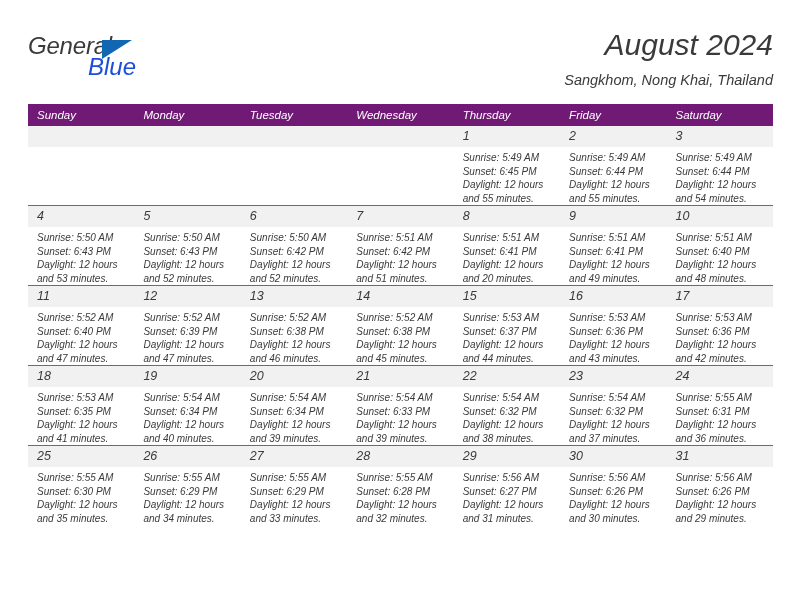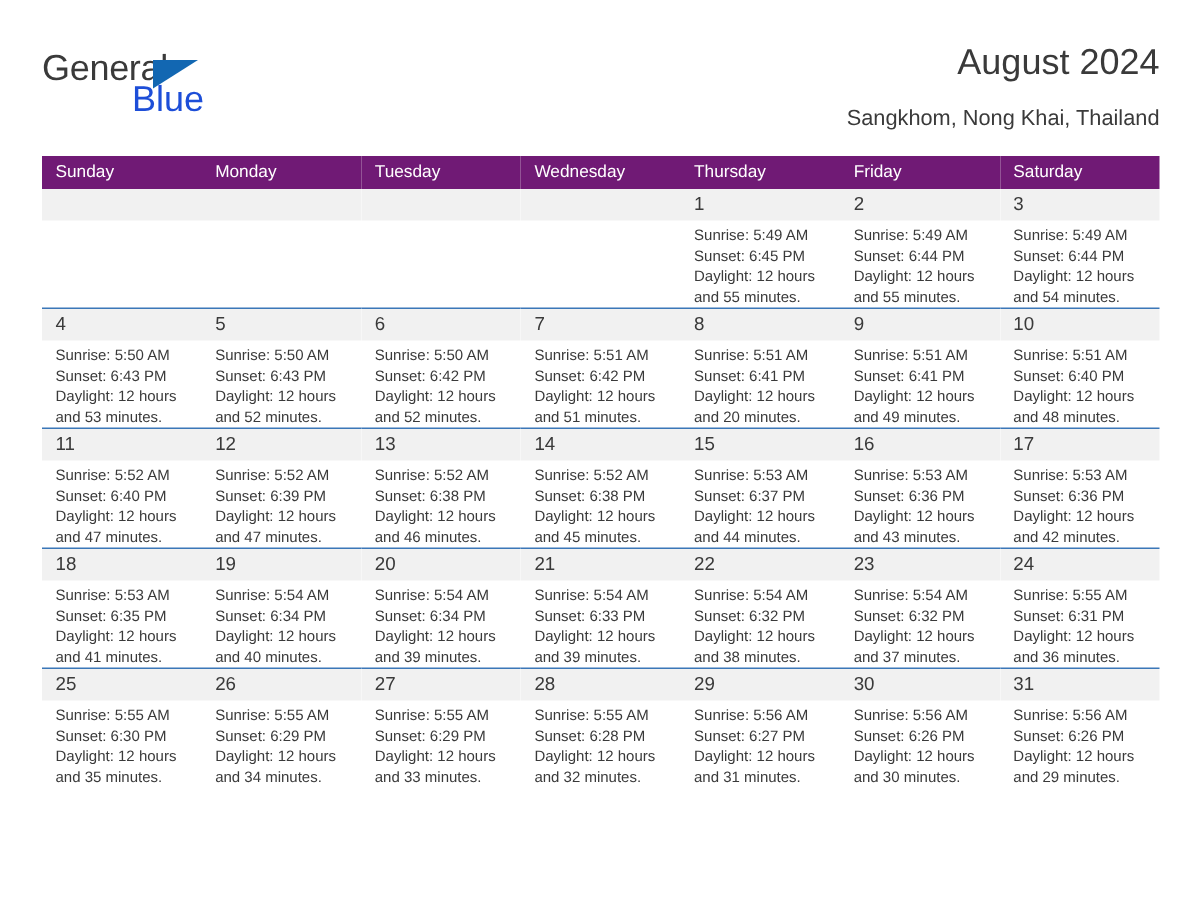--- a/index.html
+++ b/index.html
@@ -13,20 +13,21 @@
     background: #ffffff;
     font-family: "Liberation Sans", sans-serif;
     color: #2b2b2b;
     overflow: hidden;
   }
   .page {
     position: relative;
     width: 792px;
     height: 612px;
     box-sizing: border-box;
+    font-style: italic;
   }
 
   
   .header {
     position: absolute;
     left: 28px;
     top: 28px;
     right: 19px;
     height: 70px;
   }
@@ -65,32 +66,32 @@
     line-height: 1;
   }
 
   .title-block {
     position: absolute;
     right: 0;
     top: 0;
     text-align: right;
   }
   .cal-title {
-    font-size: 24px;
+    font-size: 30px;
     color: #3a3a3a;
     line-height: 1.15;
     font-weight: normal;
     margin: 0;
     white-space: nowrap;
   }
   .cal-subtitle {
     font-size: 14.5px;
     color: #3a3a3a;
     line-height: 1.2;
-    margin: 15px 0 0 0;
+    margin: 9px 0 0 0;
     white-space: nowrap;
   }
 
   
   .calendar {
     position: absolute;
     left: 28px;
     top: 104px;
     width: 745px;
     border-collapse: collapse;

